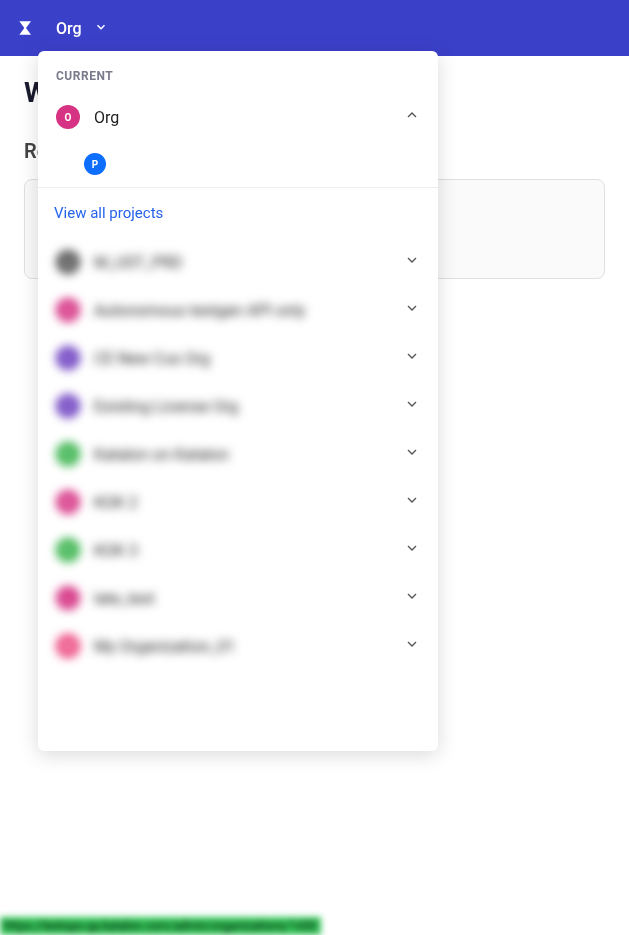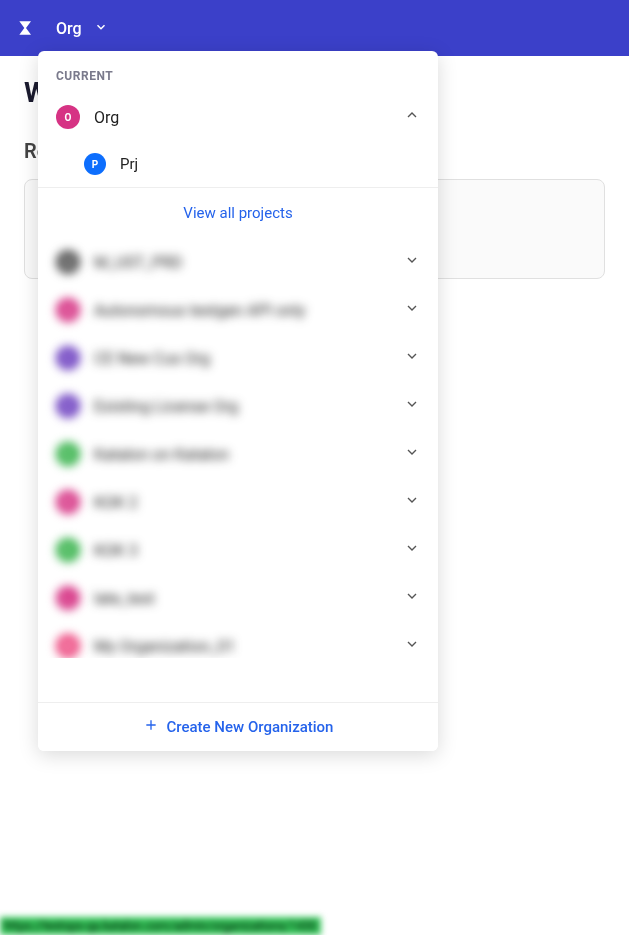--- a/index.html
+++ b/index.html
@@ -135,21 +135,20 @@
     }
     .chevron {
       color: #555;
       flex-shrink: 0;
     }
     .sub-item {
       padding-left: 46px;
       border-bottom: 1px solid #eee;
     }
     .view-all {
-      text-align: center;
       padding: 16px;
       color: #2563eb;
       font-size: 15px;
       cursor: pointer;
     }
     .panel-footer {
       border-top: 1px solid #eee;
       padding: 14px;
       text-align: center;
       color: #2563eb;
@@ -214,21 +213,20 @@
       <div class="row-label">Org</div>
       <span class="chevron">
         <svg width="16" height="16" viewBox="0 0 24 24" fill="none" stroke="currentColor" stroke-width="2">
             <polyline points="18 15 12 9 6 15"></polyline>
           </svg>
       </span>
     </div>
 
     <div class="org-row sub-item">
       <div class="avatar avatar-small bg-blue">P</div>
-      <div class="row-label row-label-sub">Prj</div>
     </div>
 
     <div class="view-all">View all projects</div>
 
 
     <div id="all-orgs-container">
         <div class="org-row">
           <div class="avatar blurred bg-gray">A</div>
           <div class="row-label blurred">M_UST_PRD</div>
           <span class="chevron"><svg width="16" height="16" viewBox="0 0 24 24" fill="none" stroke="currentColor" stroke-width="2">
@@ -288,24 +286,15 @@
           <div class="avatar blurred bg-coral">M</div>
           <div class="row-label blurred">My Organization_01</div>
           <span class="chevron"><svg width="16" height="16" viewBox="0 0 24 24" fill="none" stroke="currentColor" stroke-width="2">
               <polyline points="6 9 12 15 18 9"></polyline>
             </svg></span>
         </div>
       </div>
 
   </div>
 
-  <div class="panel-footer">
-    <span>
-      <svg width="16" height="16" viewBox="0 0 24 24" fill="none" stroke="#2563eb" stroke-width="2">
-          <line x1="12" y1="5" x2="12" y2="19"></line>
-          <line x1="5" y1="12" x2="19" y2="12"></line>
-        </svg>
-    </span>
-    <span>Create New Organization</span>
-  </div>
 </div>
 
 <div class="status-url">https://testops-qa.katalon.com/admin/organizations/1430</div>
 
 </body></html>

